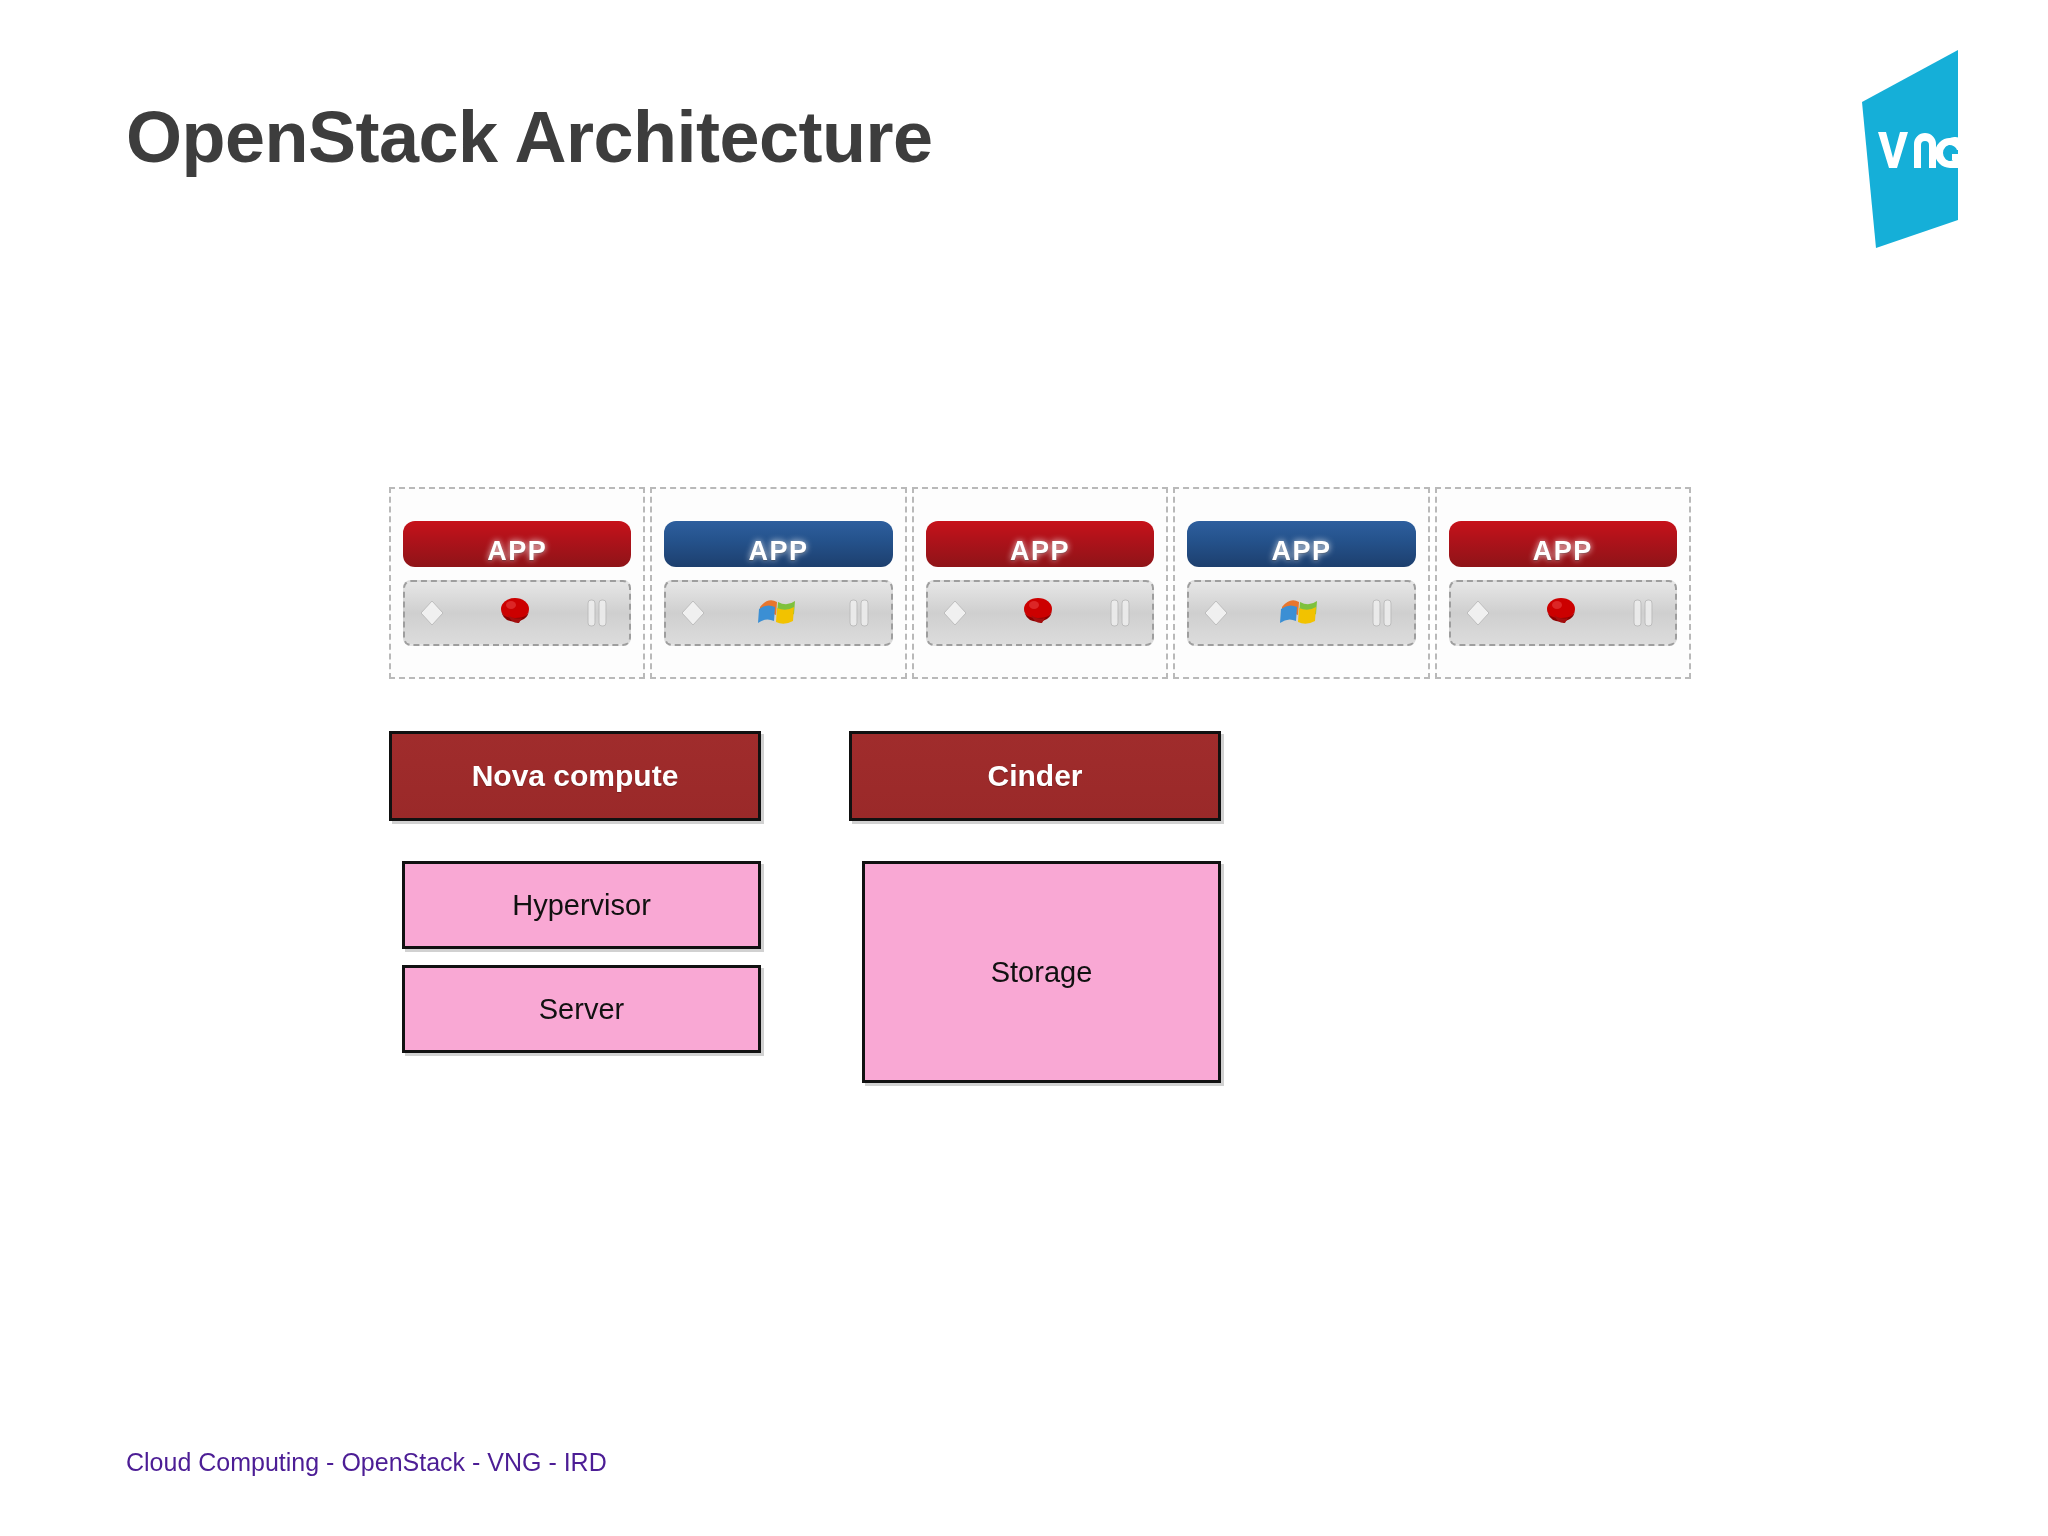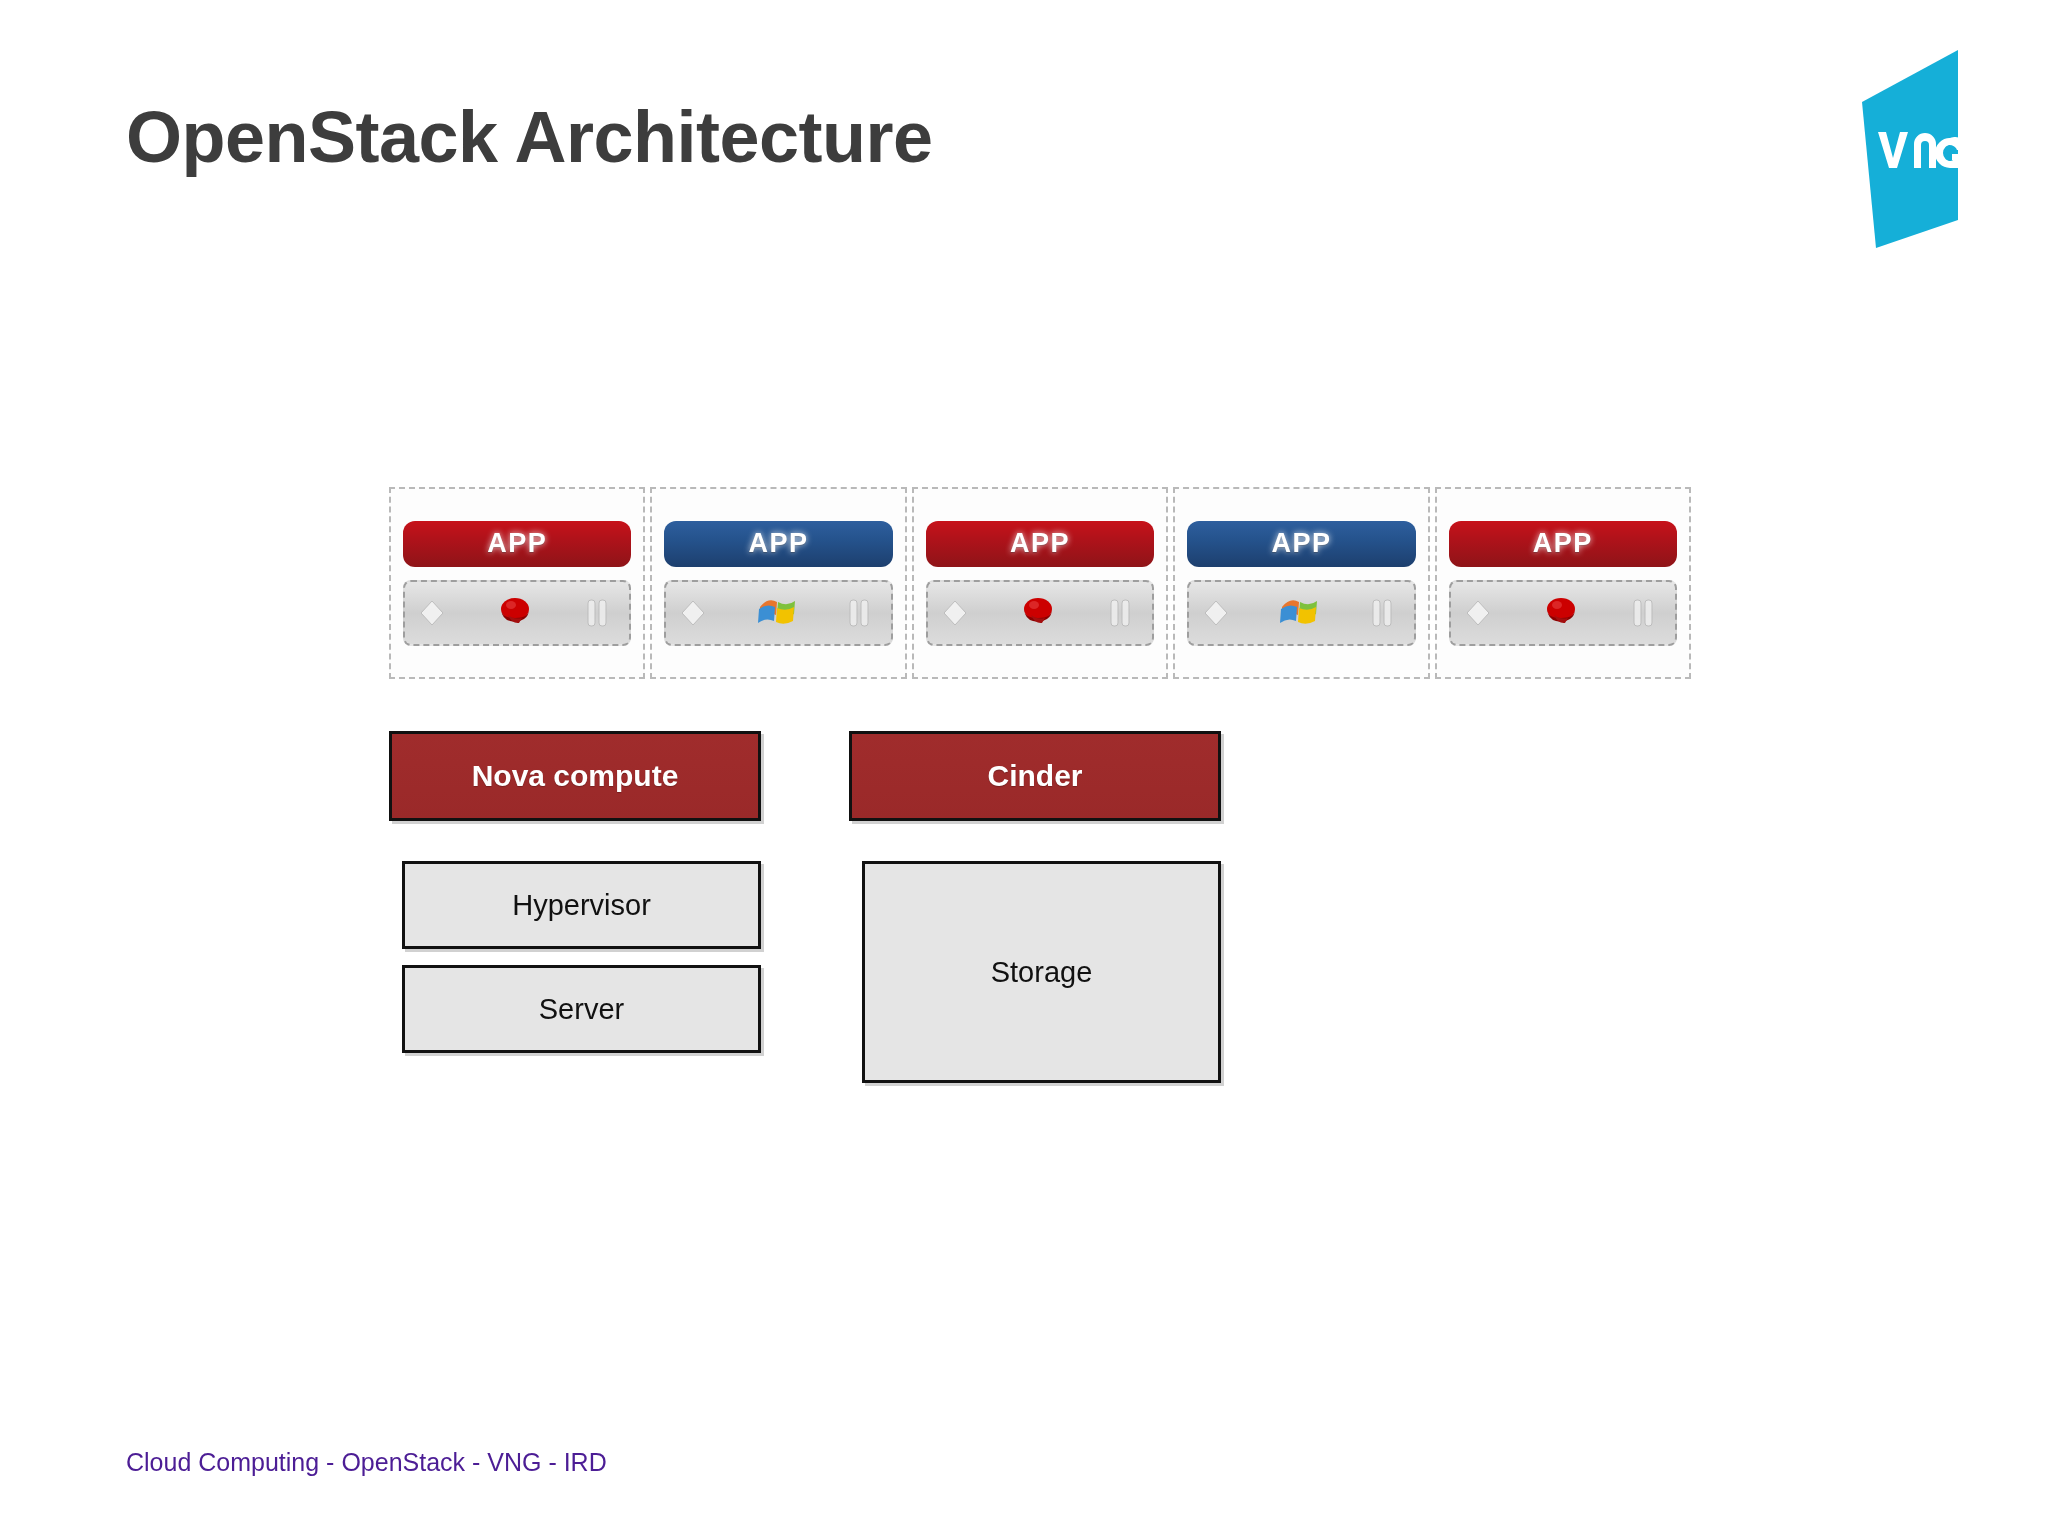--- a/index.html
+++ b/index.html
@@ -57,21 +57,21 @@
     align-items: center;
     justify-content: center;
     padding: 10px 12px;
     box-sizing: border-box;
   }
   .app-banner {
     width: 100%;
     height: 46px;
     border-radius: 12px;
     display: flex;
-    align-items: center;
+    align-items: flex-end;
     justify-content: center;
     box-shadow: 0 0 6px rgba(255,255,255,0.9);
   }
   .app-banner.red {
     background: linear-gradient(180deg, #c7121a 0%, #b0121a 38%, #8e1418 100%);
   }
   .app-banner.blue {
     background: linear-gradient(180deg, #2e5f9e 0%, #25538d 40%, #1d3f6e 100%);
   }
   .app-banner span {
@@ -115,21 +115,21 @@
     box-sizing: border-box;
   }
   .svc-box span {
     color: #ffffff;
     font-weight: bold;
     font-size: 30px;
     text-shadow: 0 1px 1px rgba(0,0,0,0.25);
   }
 
   .res-box {
-    background: #e5e5e5;
+    background: #f9a8d4;
     border: 3px solid #111111;
     box-shadow: 3px 3px 0 rgba(0,0,0,0.18);
     display: flex;
     align-items: center;
     justify-content: center;
     box-sizing: border-box;
     margin-left: 13px;
   }
   .res-box span {
     color: #111111;

